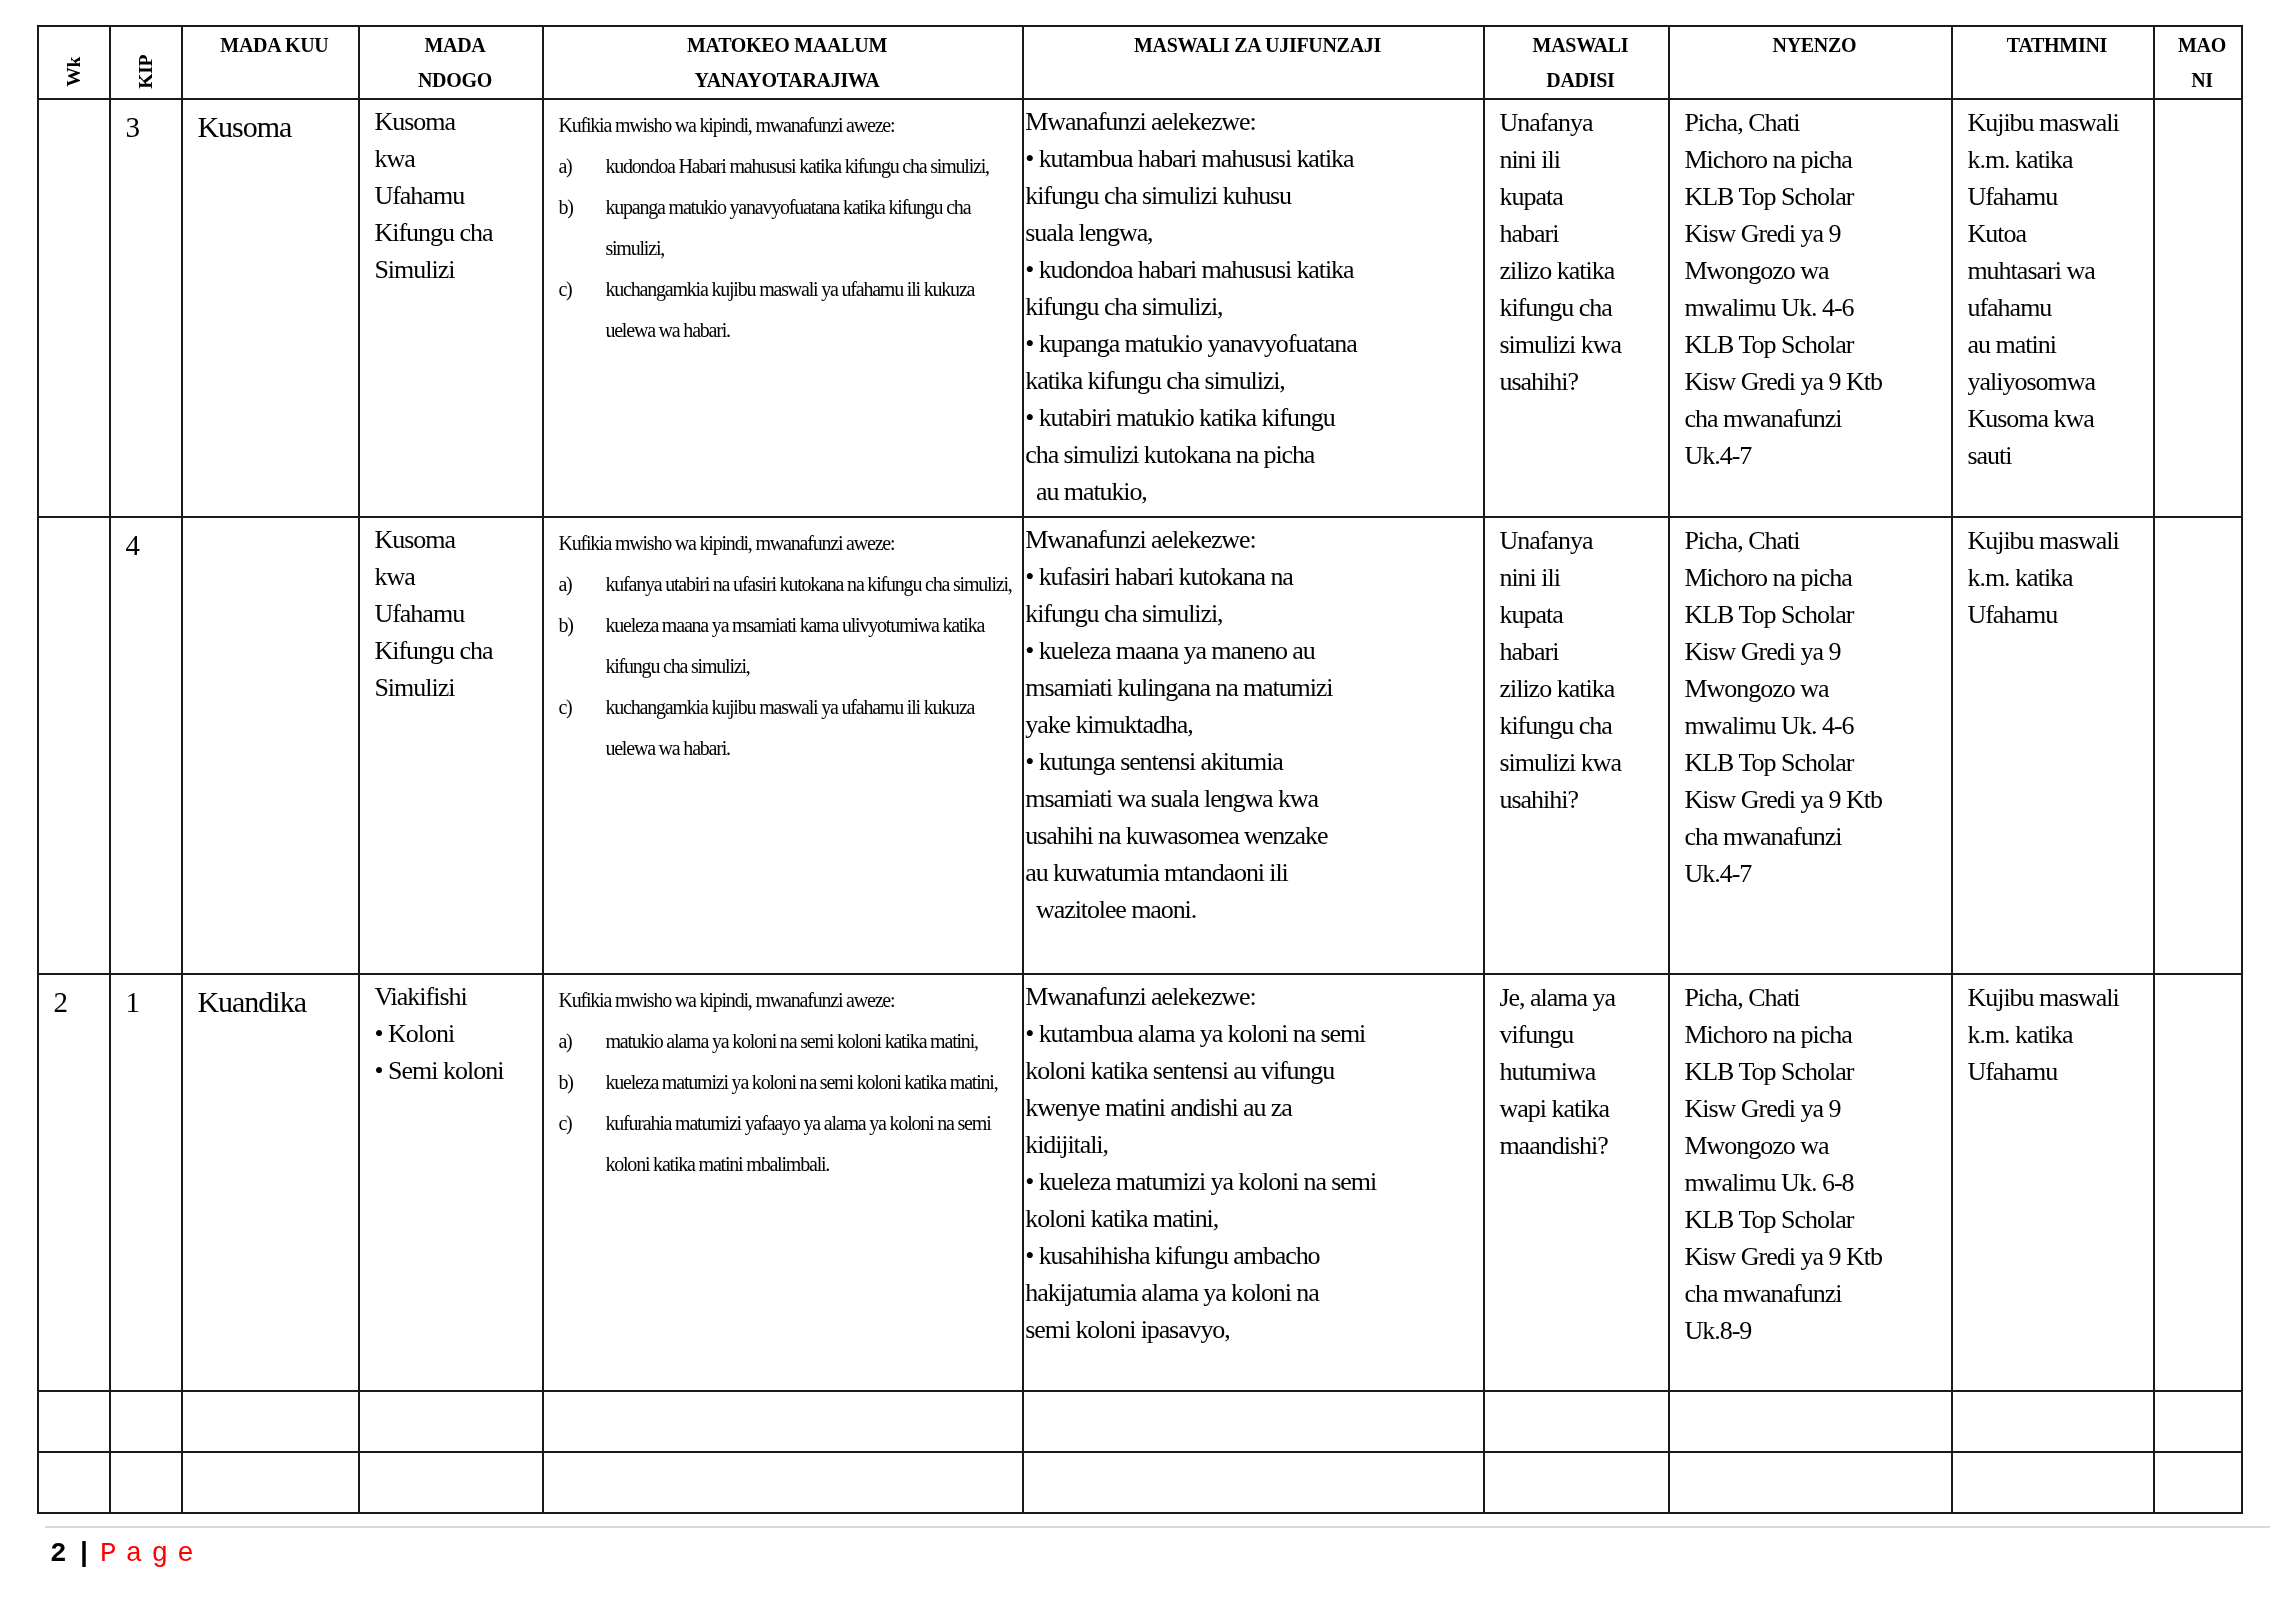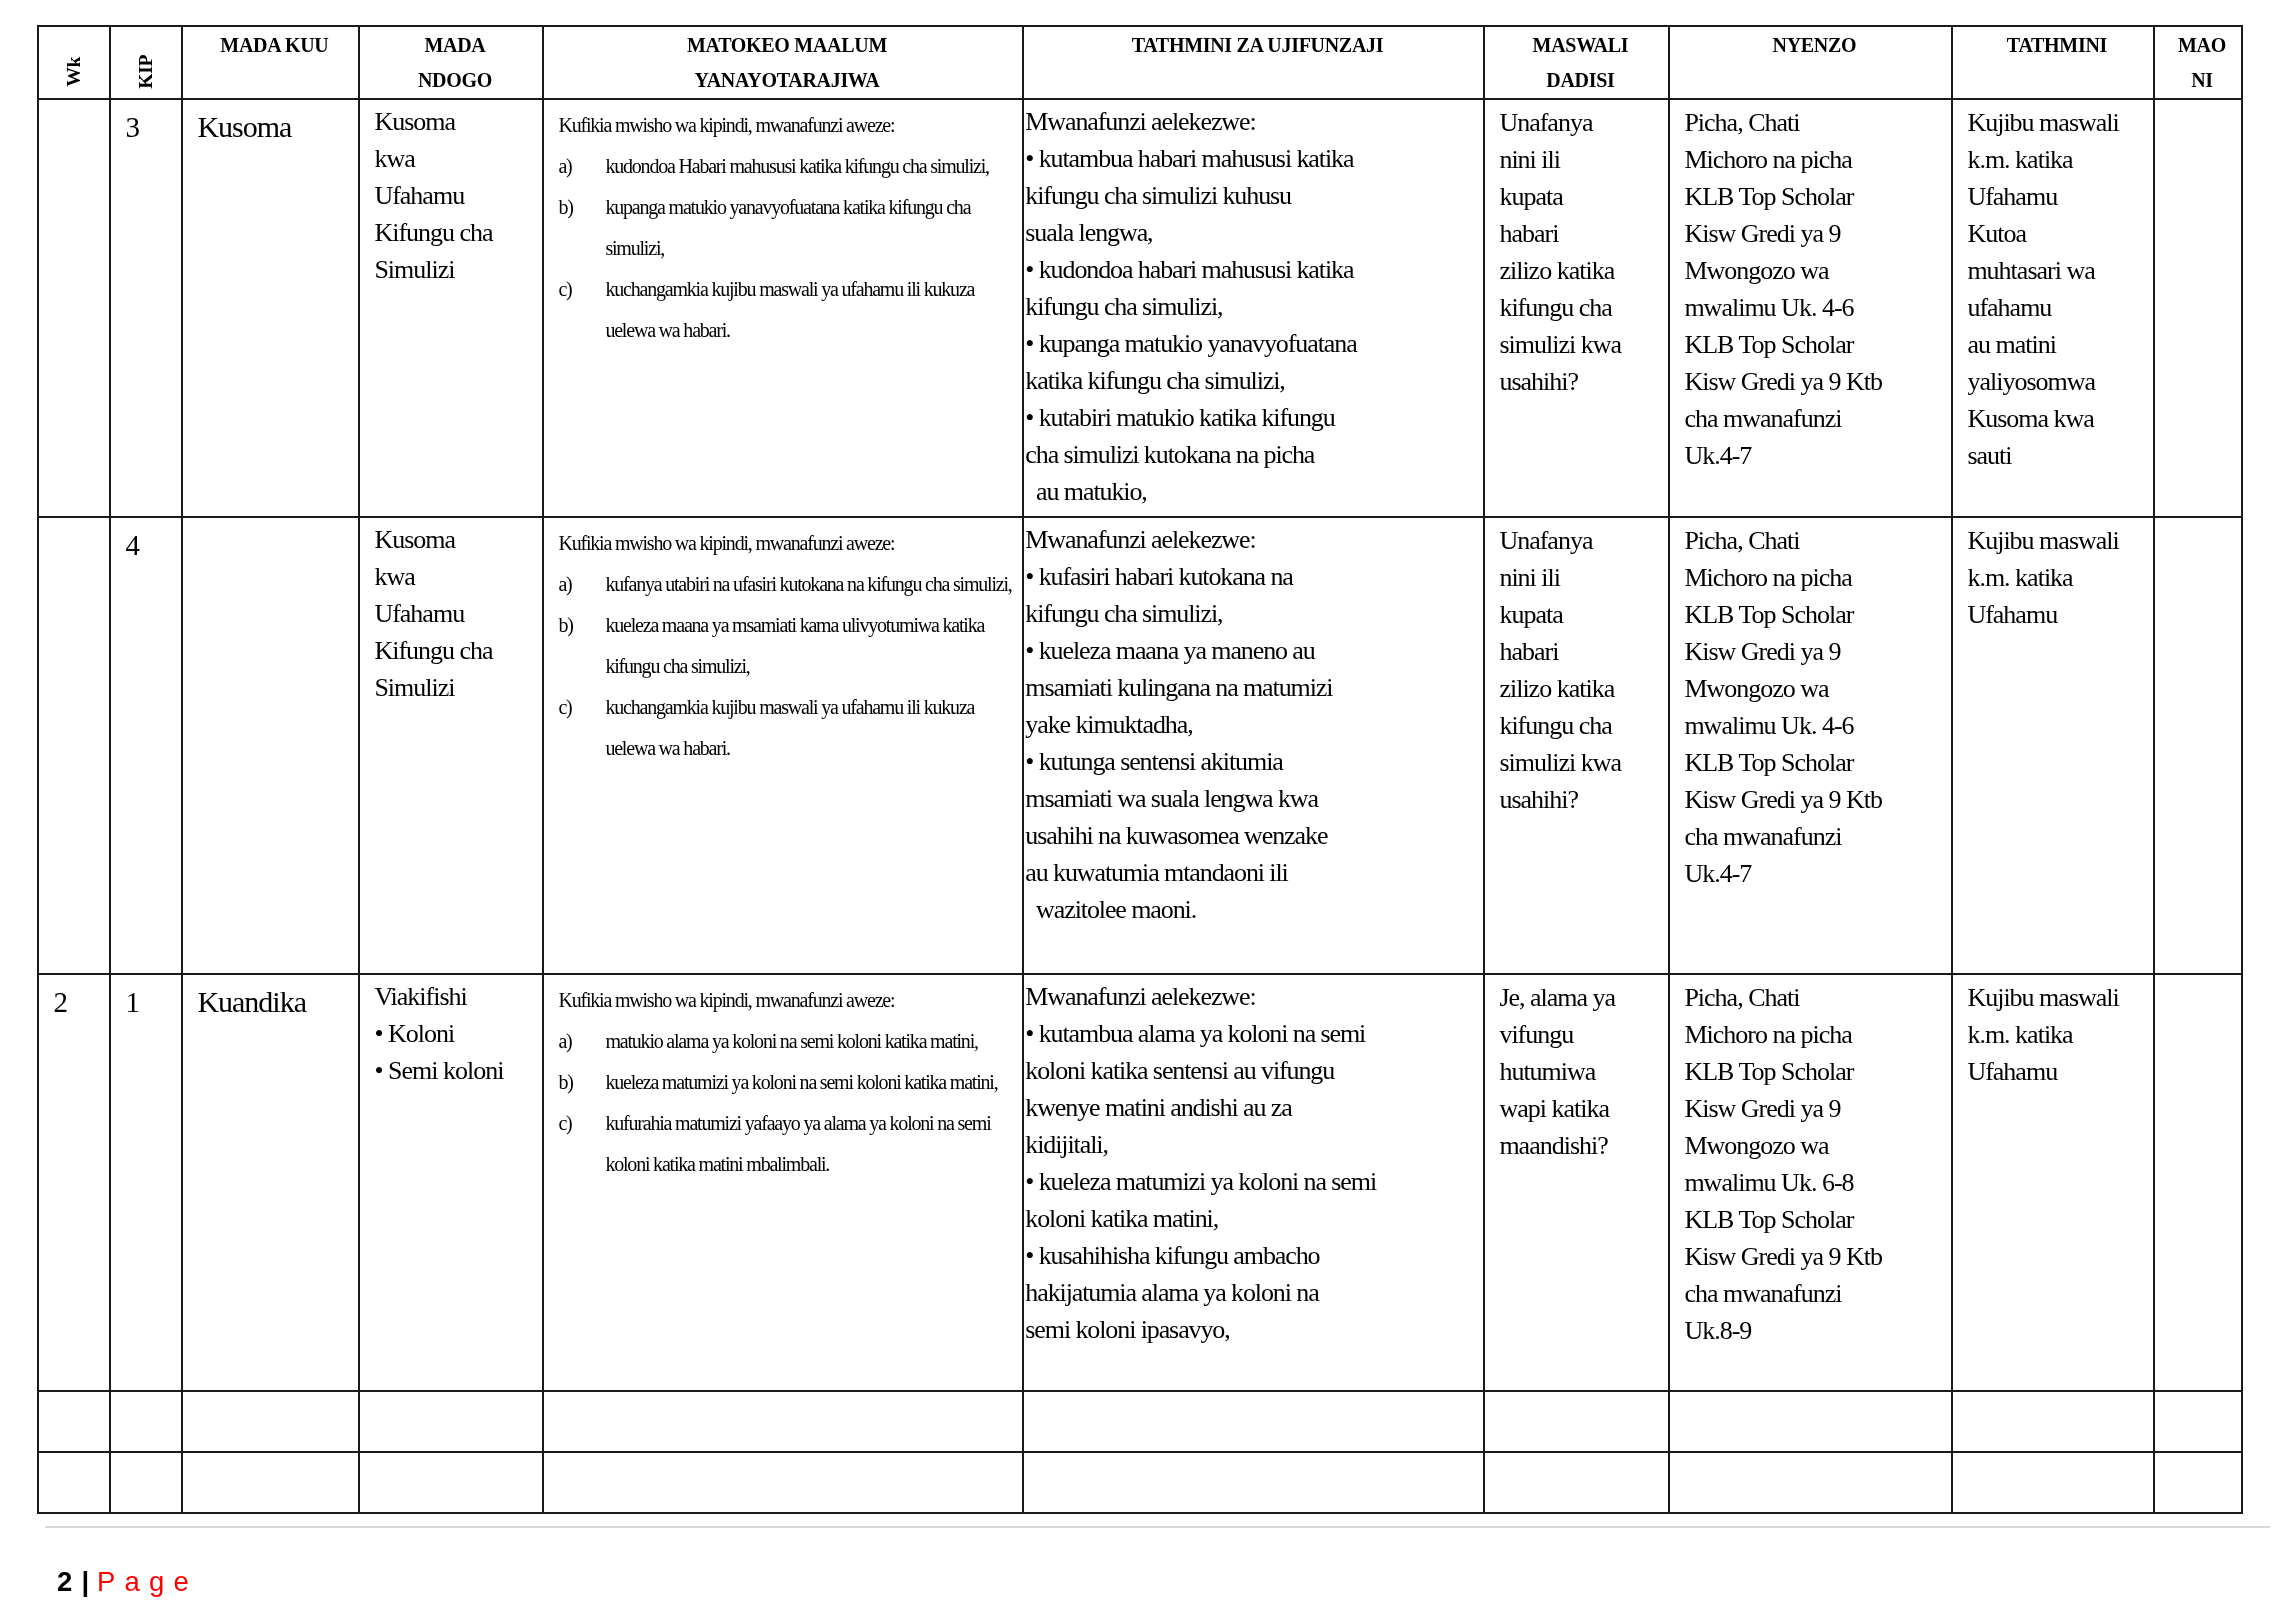--- a/index.html
+++ b/index.html
@@ -28,22 +28,22 @@
   .obj-list li { position: relative; padding-left: 47px; }
   .obj-list li .lbl { position: absolute; left: 0; top: 0; }
   .obj-intro { display: block; }
 
   .act-line { display: block; white-space: pre; }
   .line { display: block; white-space: nowrap; }
 
   .empty-row td { height: 59px; }
 
   .footer-rule { position: absolute; left: 45px; top: 1526px; width: 2225px; height: 2px; background: #d9d9d9; }
-  .footer { position: absolute; left: 57px; top: 1534px; font-family: Liberation Sans, sans-serif;
-            font-size: 27.5px; line-height: 39px; white-space: nowrap; margin-top: 28px; }
+  .footer { position: absolute; left: 50px; top: 1534px; font-family: Liberation Mono, monospace;
+            font-size: 27.5px; line-height: 39px; white-space: nowrap; }
   .footer .pnum { font-weight: bold; color: #000; }
   .footer .sep { font-weight: bold; color: #000; margin: 0 7.9px 0 9.2px; }
   .footer .pword { color: #ff0000; letter-spacing: 9.2px; }
 </style>
 </head>
 <body>
 
 <table class="scheme-table">
   <colgroup>
     <col style="width:72px">
@@ -67,21 +67,21 @@
         </th>
       <th>MADA KUU</th>
       <th>
         <span class="line">MADA</span>
         <span class="line">NDOGO</span>
       </th>
       <th>
         <span class="line">MATOKEO MAALUM</span>
         <span class="line">YANAYOTARAJIWA</span>
       </th>
-      <th>TATHMINI ZA UJIFUNZAJI</th>
+      <th>MASWALI ZA UJIFUNZAJI</th>
       <th>
         <span class="line">MASWALI</span>
         <span class="line">DADISI</span>
       </th>
       <th>NYENZO</th>
       <th>TATHMINI</th>
       <th>
         <span class="line">MAO</span>
         <span class="line">NI</span>
       </th>

